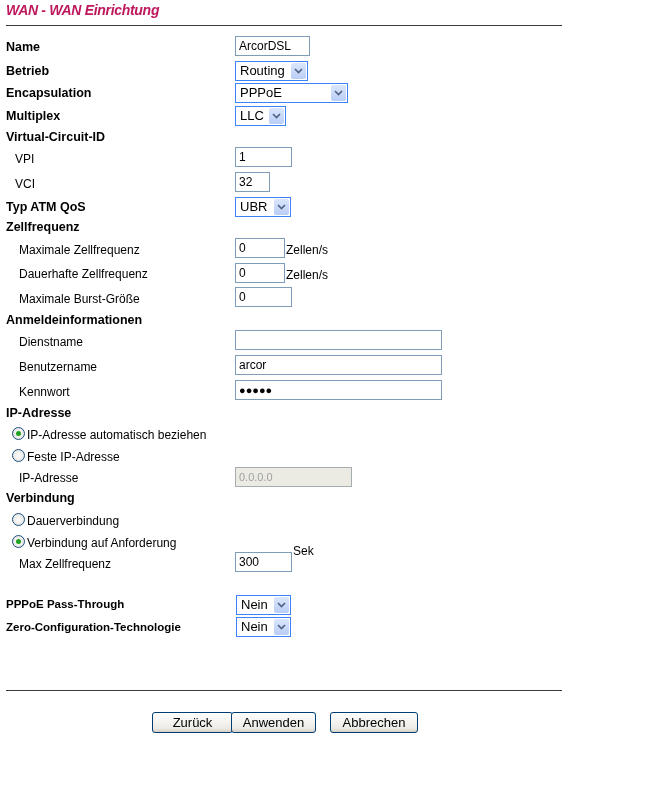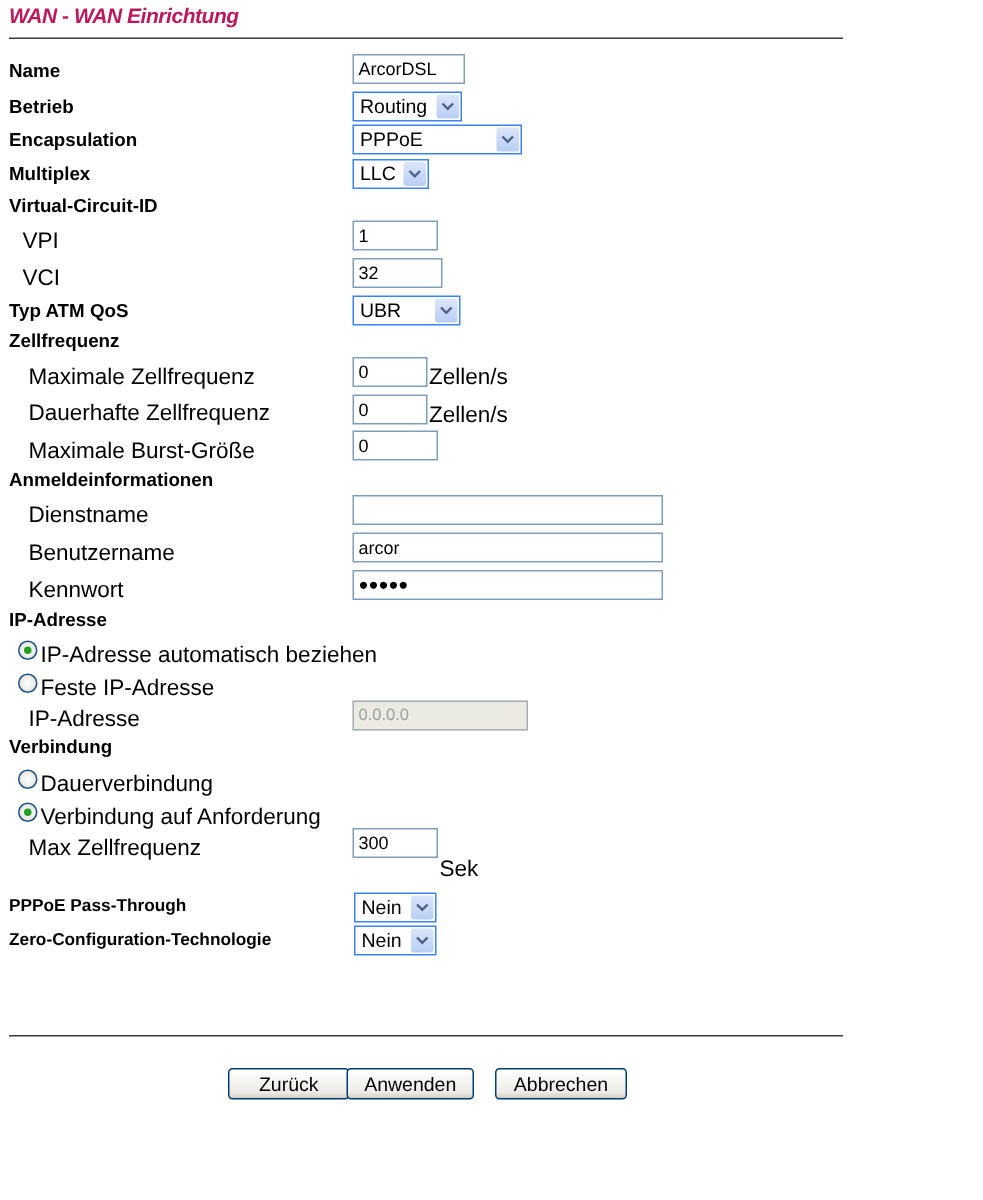--- a/index.html
+++ b/index.html
@@ -3,21 +3,21 @@
 <meta charset="utf-8">
 <style>
   html, body { margin: 0; padding: 0; background: #ffffff; }
   body { width: 655px; height: 800px; position: relative; overflow: hidden;
          font-family: "Liberation Sans", sans-serif; color: #000; }
   .title { position: absolute; left: 6px; top: 2px; font-size: 14px; font-weight: bold;
            font-style: italic; color: #be185d; letter-spacing: -0.3px; }
   .hr { position: absolute; left: 6px; width: 556px; height: 1px; background: #3c3c3c; }
   .lbl { position: absolute; font-size: 12px; white-space: nowrap; }
   .lbl.b { font-weight: bold; font-size: 12.5px; }
-  .lbl.s { font-size: 15px; }
+  .lbl.s { font-size: 12px; }
   .inp { position: absolute; height: 20px; box-sizing: border-box; border: 1px solid #7f9db9;
          background: #fff; font-family: "Liberation Sans", sans-serif; font-size: 12px;
          padding: 1px 3px; line-height: 16px; color: #000; }
   .inp.dis { background: #ebebe4; color: #a0a0a0; border-color: #a5acb2; font-size: 11px; }
   .sel { position: absolute; height: 20px; box-sizing: border-box; border: 1px solid #3b82f6;
          background: #fff; font-size: 13px; line-height: 17px; padding-left: 4px; }
   .sel .arrow { position: absolute; right: 1px; top: 1px; width: 15px; height: 16px;
                 background: linear-gradient(#dbe6fb, #b9cdf5); border-radius: 2px;
                 display: flex; align-items: center; justify-content: center; }
   .sel .arrow svg { display: block; }
@@ -67,24 +67,24 @@
       <svg width="9" height="6" viewBox="0 0 9 6">
         <path d="M1 1 L4.5 4.5 L8 1" stroke="#4d6185" stroke-width="1.6" fill="none"></path>
       </svg>
     </span>
 </div>
 
 <div class="lbl b" style="left:6px;top:130px;">Virtual-Circuit-ID</div>
 <div class="lbl s" style="left:15px;top:152px;">VPI</div>
 <div class="inp" style="left:235px;top:147px;width:57px;">1</div>
 <div class="lbl s" style="left:15px;top:177px;">VCI</div>
-<div class="inp" style="left:235px;top:172px;width:60px;">32</div>
+<div class="inp" style="left:235px;top:172px;width:35px;">32</div>
 
 <div class="lbl b" style="left:6px;top:200px;">Typ ATM QoS</div>
-<div class="sel" style="left:235px;top:197px;width:72px;">
+<div class="sel" style="left:235px;top:197px;width:56px;">
   <span>UBR</span>
   <span class="arrow">
       <svg width="9" height="6" viewBox="0 0 9 6">
         <path d="M1 1 L4.5 4.5 L8 1" stroke="#4d6185" stroke-width="1.6" fill="none"></path>
       </svg>
     </span>
 </div>
 
 <div class="lbl b" style="left:6px;top:220px;">Zellfrequenz</div>
 <div class="lbl s" style="left:19px;top:243px;">Maximale Zellfrequenz</div>
@@ -112,21 +112,21 @@
 <div class="lbl s" style="left:19px;top:471px;">IP-Adresse</div>
 <div class="inp dis" style="left:235px;top:467px;width:117px;">0.0.0.0</div>
 
 <div class="lbl b" style="left:6px;top:491px;">Verbindung</div>
 <div class="radio" style="left:12px;top:513px;"></div>
 <div class="lbl s" style="left:27px;top:514px;">Dauerverbindung</div>
 <div class="radio on" style="left:12px;top:535px;"></div>
 <div class="lbl s" style="left:27px;top:536px;">Verbindung auf Anforderung</div>
 <div class="lbl s" style="left:19px;top:557px;">Max Zellfrequenz</div>
 <div class="inp" style="left:235px;top:552px;width:57px;">300</div>
-<div class="lbl s" style="left:293px;top:571px;text-align:right;">Sek</div>
+<div class="lbl s" style="left:293px;top:544px;text-align:right;">Sek</div>
 
 <div class="lbl b" style="left:6px;top:598px;font-size:11.5px;">PPPoE Pass-Through</div>
 <div class="sel" style="left:236px;top:595px;width:55px;">
   <span>Nein</span>
   <span class="arrow">
       <svg width="9" height="6" viewBox="0 0 9 6">
         <path d="M1 1 L4.5 4.5 L8 1" stroke="#4d6185" stroke-width="1.6" fill="none"></path>
       </svg>
     </span>
 </div>

